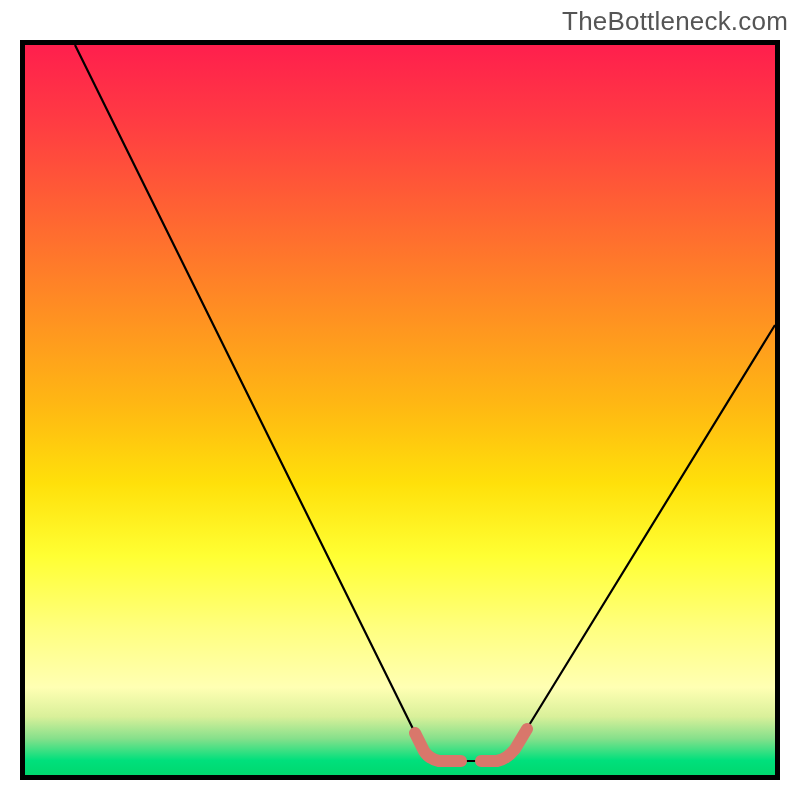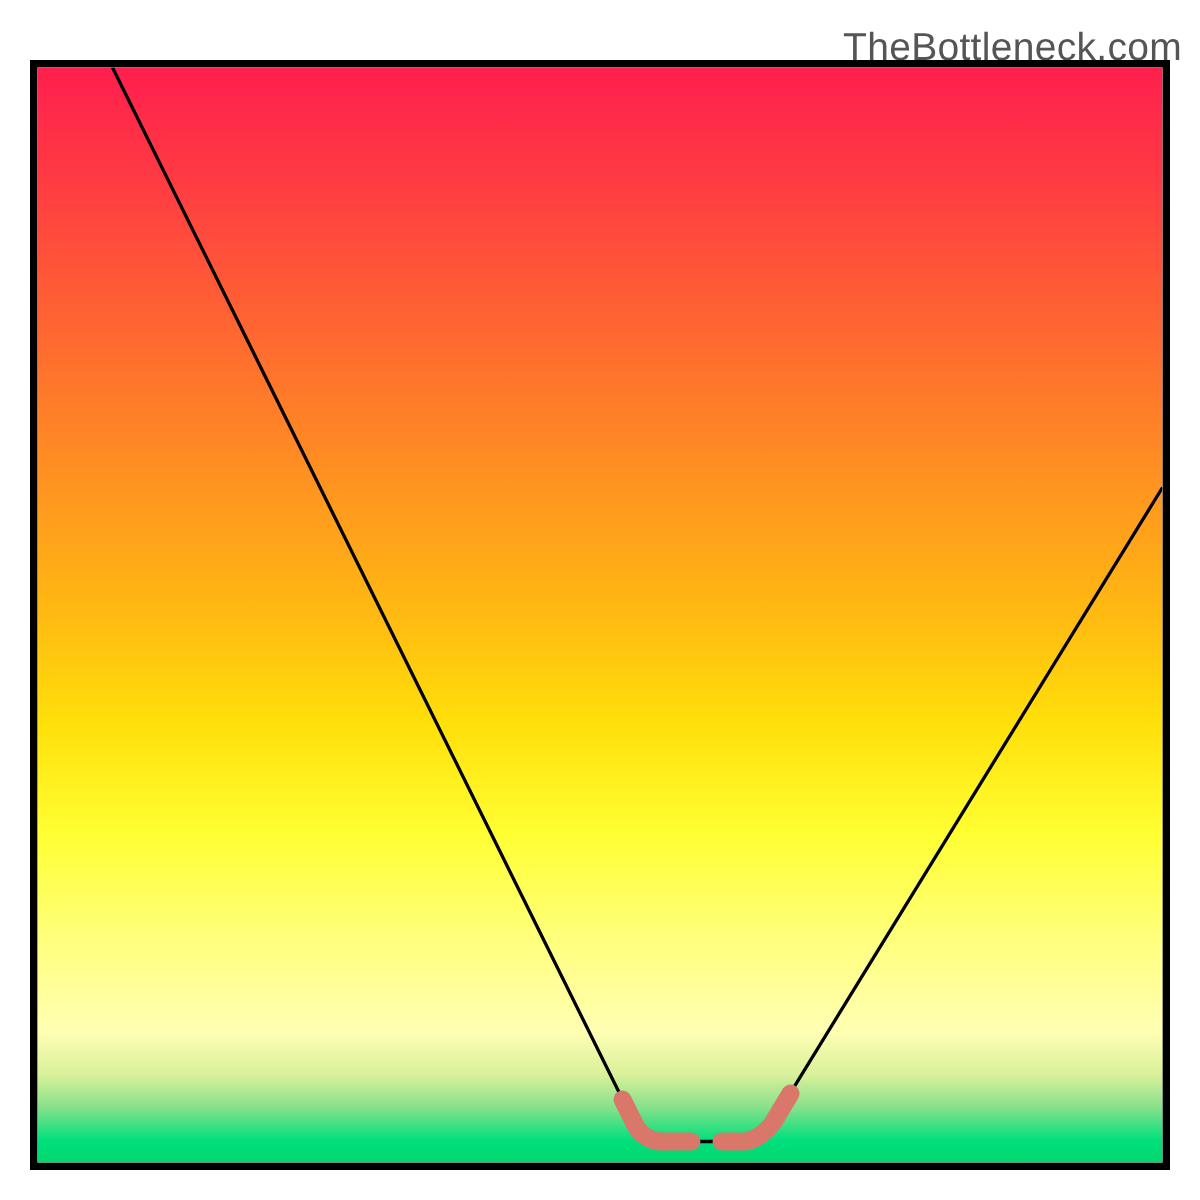--- a/index.html
+++ b/index.html
@@ -6,21 +6,21 @@
     margin: 0;
     padding: 0;
     background: #ffffff;
     width: 800px;
     height: 800px;
     position: relative;
     font-family: Arial, Helvetica, sans-serif;
   }
   .watermark {
     position: absolute;
-    top: 16px;
+    top: 6px;
     right: 12px;
     color: #555555;
     font-size: 26px;
     font-weight: 500;
     letter-spacing: 0.2px;
   }
   .plot-frame {
     position: absolute;
     top: 40px;
     left: 20px;

